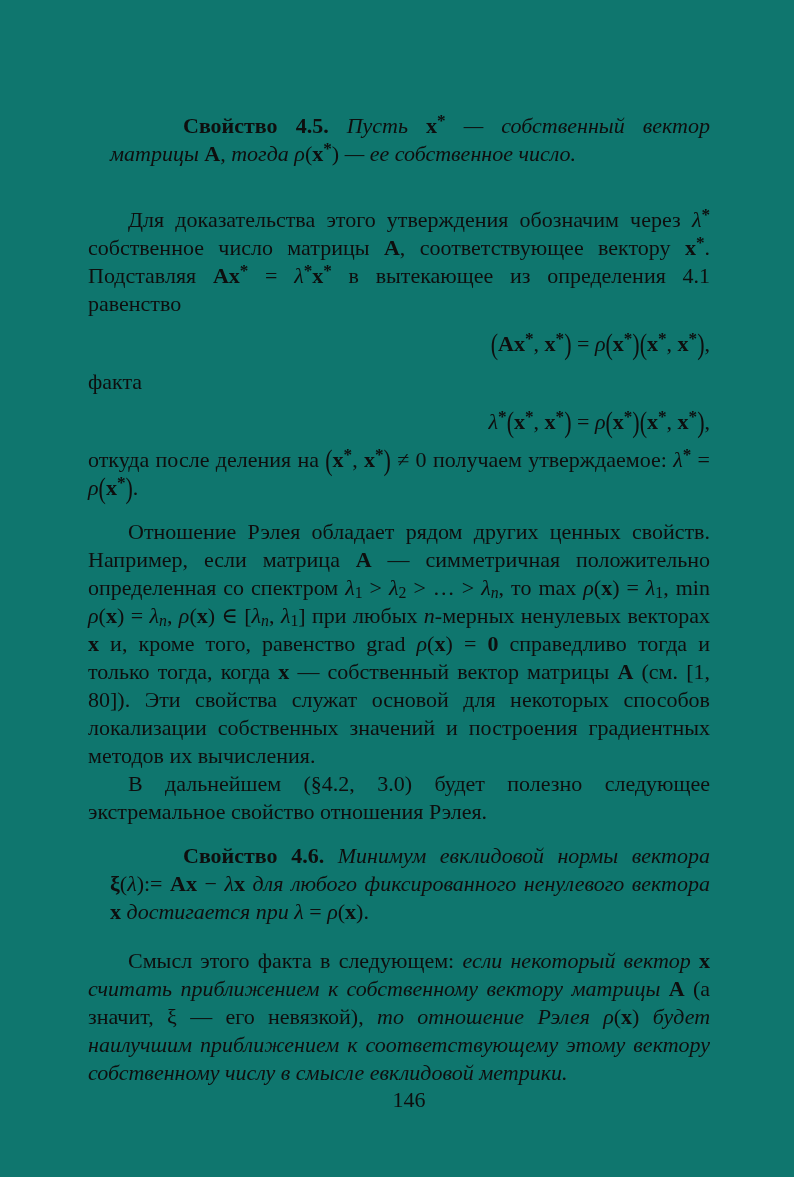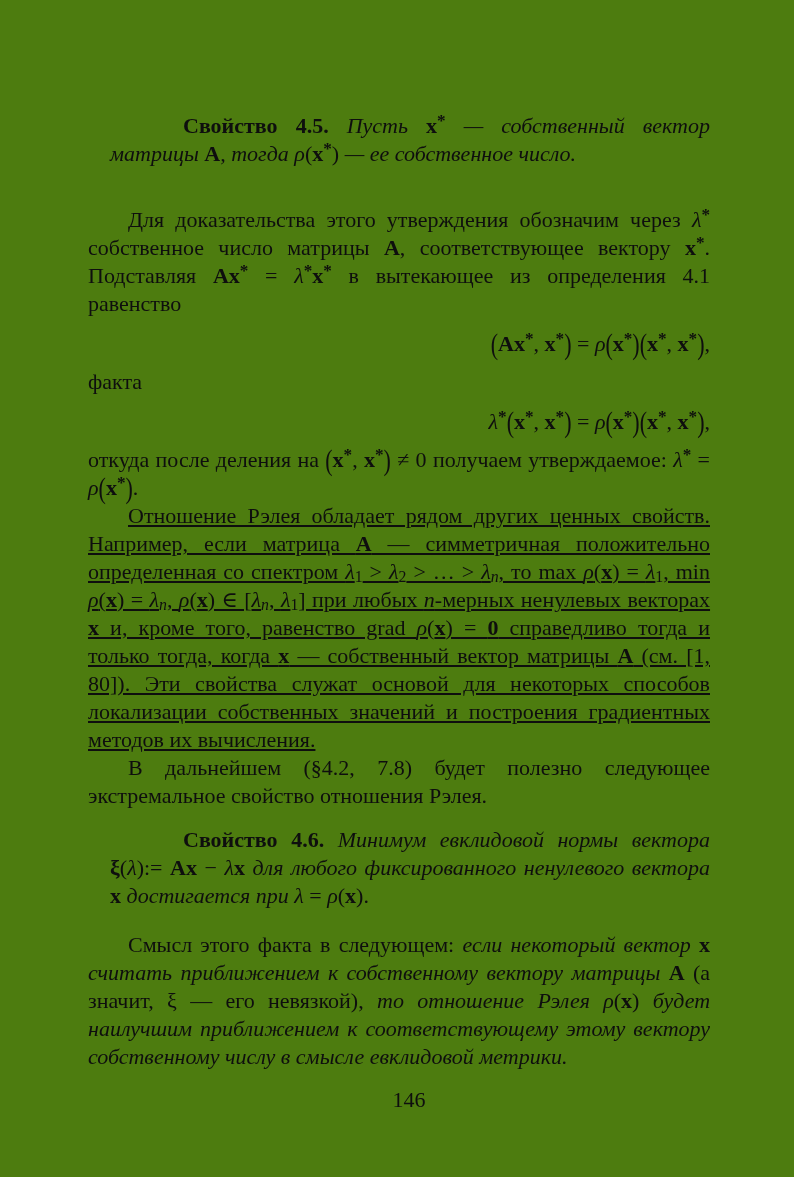--- a/index.html
+++ b/index.html
@@ -6,36 +6,36 @@
     margin: 0;
     padding: 0;
     background: #e8e8e8;
   }
   .page {
     position: relative;
     width: 794px;
     height: 1177px;
     margin: 0 auto;
     box-sizing: border-box;
-    background: #4d7c0f;
+    background: #0f766e;
     color: #0e0e0e;
     font-family: "Liberation Serif", "DejaVu Serif", serif;
     font-size: 22px;
     line-height: 28px;
     padding: 112px 84px 0 88px;
     overflow: hidden;
   }
   p { margin: 0; text-align: justify; }
   
   .para { text-indent: 40px; }
   .noindent { text-indent: 0; }
   
   .prop { margin-left: 22px; text-indent: 73px; }
   .mt-proof   { margin-top: 38px; }
-  .mt-props   { margin-top: 0; text-decoration: underline; }
+  .mt-props   { margin-top: 16px; }
   .mt-prop46  { margin-top: 16px; }
   .mt-meaning { margin-top: 21px; }
   
   .formula {
     text-align: right;
     line-height: 40px;
     margin: 6px 0 4px 0;
     text-indent: 0;
   }
   
@@ -88,21 +88,21 @@
   <div class="formula"><span class="big">(</span><span class="b">Ax</span><span class="sup">*</span><span>,  </span><span class="b">x</span><span class="sup">*</span><span class="big">)</span><span> = </span><span class="i">ρ</span><span class="big">(</span><span class="b">x</span><span class="sup">*</span><span class="big">)(</span><span class="b">x</span><span class="sup">*</span><span>,  </span><span class="b">x</span><span class="sup">*</span><span class="big">)</span><span>,</span></div>
 
   <p class="noindent"><span>факта</span></p>
 
   <div class="formula"><span class="i">λ</span><span class="sup">*</span><span class="big">(</span><span class="b">x</span><span class="sup">*</span><span>,  </span><span class="b">x</span><span class="sup">*</span><span class="big">)</span><span> = </span><span class="i">ρ</span><span class="big">(</span><span class="b">x</span><span class="sup">*</span><span class="big">)</span><span class="big">(</span><span class="b">x</span><span class="sup">*</span><span>,  </span><span class="b">x</span><span class="sup">*</span><span class="big">)</span><span>,</span></div>
 
   <p class="noindent"><span>откуда после деления на </span><span class="big">(</span><span class="b">x</span><span class="sup">*</span><span>, </span><span class="b">x</span><span class="sup">*</span><span class="big">)</span><span> ≠ 0 получаем утверждаемое: </span><span class="i">λ</span><span class="sup">*</span><span> = </span><span class="i">ρ</span><span class="big">(</span><span class="b">x</span><span class="sup">*</span><span class="big">)</span><span>.</span></p>
 
   <p class="para mt-props"><span>Отношение Рэлея обладает рядом других ценных свойств. Например, если матрица </span><span class="b">A</span><span> — симметричная положительно определенная со спектром </span><span class="i">λ</span><span class="sub">1</span><span> &gt; </span><span class="i">λ</span><span class="sub">2</span><span> &gt; … &gt; </span><span class="i">λ</span><span class="subi">n</span><span>, то max </span><span class="i">ρ</span><span>(</span><span class="b">x</span><span>) = </span><span class="i">λ</span><span class="sub">1</span><span>, min </span><span class="i">ρ</span><span>(</span><span class="b">x</span><span>) = </span><span class="i">λ</span><span class="subi">n</span><span>, </span><span class="i">ρ</span><span>(</span><span class="b">x</span><span>) ∈ [</span><span class="i">λ</span><span class="subi">n</span><span>, </span><span class="i">λ</span><span class="sub">1</span><span>] при любых </span><span class="i">n</span><span>-мерных ненулевых векторах </span><span class="b">x</span><span> и, кроме того, равенство grad </span><span class="i">ρ</span><span>(</span><span class="b">x</span><span>) = </span><span class="b">0</span><span> справедливо тогда и только тогда, когда </span><span class="b">x</span><span> — собственный вектор матрицы </span><span class="b">A</span><span> (см. [1, 80]). Эти свойства служат основой для некоторых способов локализации собственных значений и построения градиентных методов их вычисления.</span></p>
 
-  <p class="para"><span>В дальнейшем (§4.2, 7.8) будет полезно следующее экстремальное свойство отношения Рэлея.</span></p>
+  <p class="para"><span>В дальнейшем (§4.2, 3.0) будет полезно следующее экстремальное свойство отношения Рэлея.</span></p>
 
   <p class="prop mt-prop46"><span class="b">Свойство 4.6. </span><span class="i">Минимум евклидовой нормы вектора </span><span class="b">ξ</span><span>(</span><span class="i">λ</span><span>):= </span><span class="b">Ax</span><span> − </span><span class="i">λ</span><span class="b">x</span><span class="i"> для любого фиксированного ненулевого вектора </span><span class="b">x</span><span class="i"> достигается при </span><span class="i">λ</span><span> = </span><span class="i">ρ</span><span>(</span><span class="b">x</span><span>).</span></p>
 
   <p class="para mt-meaning"><span>Смысл этого факта в следующем: </span><span class="i">если некоторый вектор </span><span class="b">x</span><span class="i"> считать приближением к собственному вектору матрицы </span><span class="b">A</span><span> (а значит, ξ — его невязкой), </span><span class="i">то отношение Рэлея </span><span class="i">ρ</span><span>(</span><span class="b">x</span><span>) </span><span class="i">будет наилучшим приближением к соответствующему этому вектору собственному числу в смысле евклидовой метрики.</span></p>
 
   <div class="pageno">146</div>
 
 </div>
 
 </body></html>

